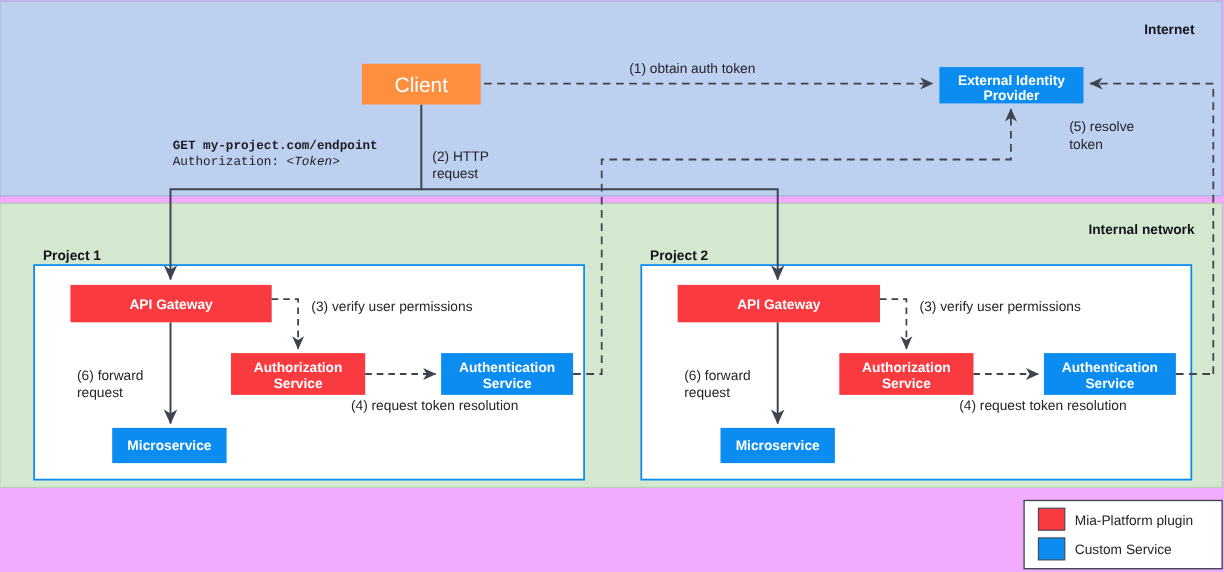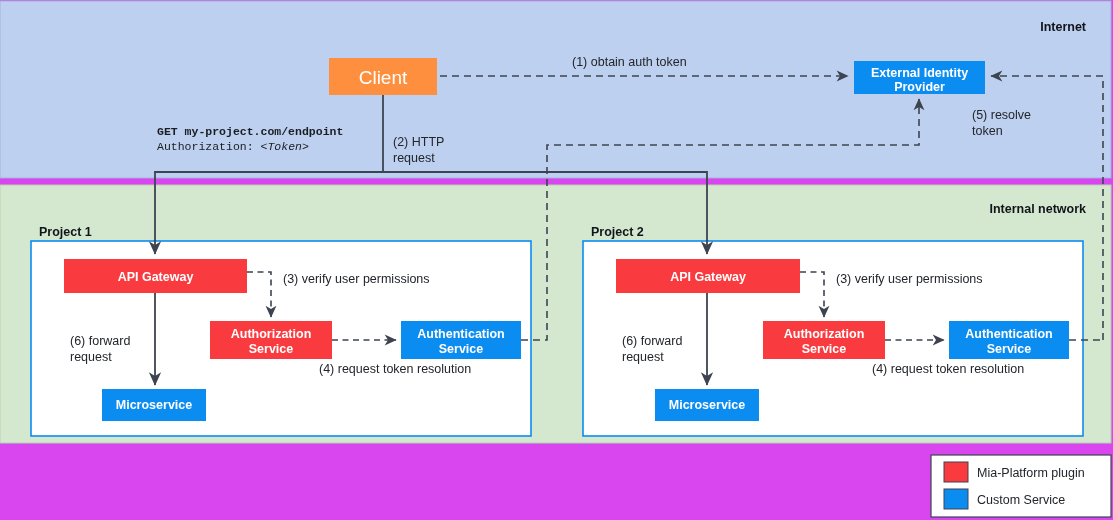--- a/index.html
+++ b/index.html
@@ -1,17 +1,17 @@
 <!DOCTYPE html>
 <html><head>
 <meta charset="utf-8">
 <style>
   html,body{margin:0;padding:0;background:#ffffff;}
   body{font-family:"Liberation Sans",sans-serif;}
-  #stage{position:relative;width:1113px;height:520px;overflow:hidden;background:#d946ef;}
+  #stage{position:relative;width:1113px;height:520px;overflow:hidden;background:#f0abfc;}
   svg{display:block;}
   .lbl{font-family:"Liberation Sans",sans-serif;font-size:12.5px;fill:#22252a;}
   .lbl-bold{font-family:"Liberation Sans",sans-serif;font-size:12.5px;font-weight:bold;fill:#11141a;}
   .boxtext{font-family:"Liberation Sans",sans-serif;font-size:12.5px;font-weight:bold;fill:#ffffff;}
   .clienttext{font-family:"Liberation Sans",sans-serif;font-size:19px;fill:#ffffff;}
   .mono{font-family:"Liberation Mono",monospace;font-size:11.5px;fill:#1a1d22;}
   .mono-b{font-family:"Liberation Mono",monospace;font-size:11.5px;font-weight:bold;fill:#1a1d22;}
   .mono-i{font-family:"Liberation Mono",monospace;font-size:11.5px;font-style:italic;fill:#1a1d22;}
   .legtext{font-family:"Liberation Sans",sans-serif;font-size:12.5px;fill:#22252a;}
 </style>

